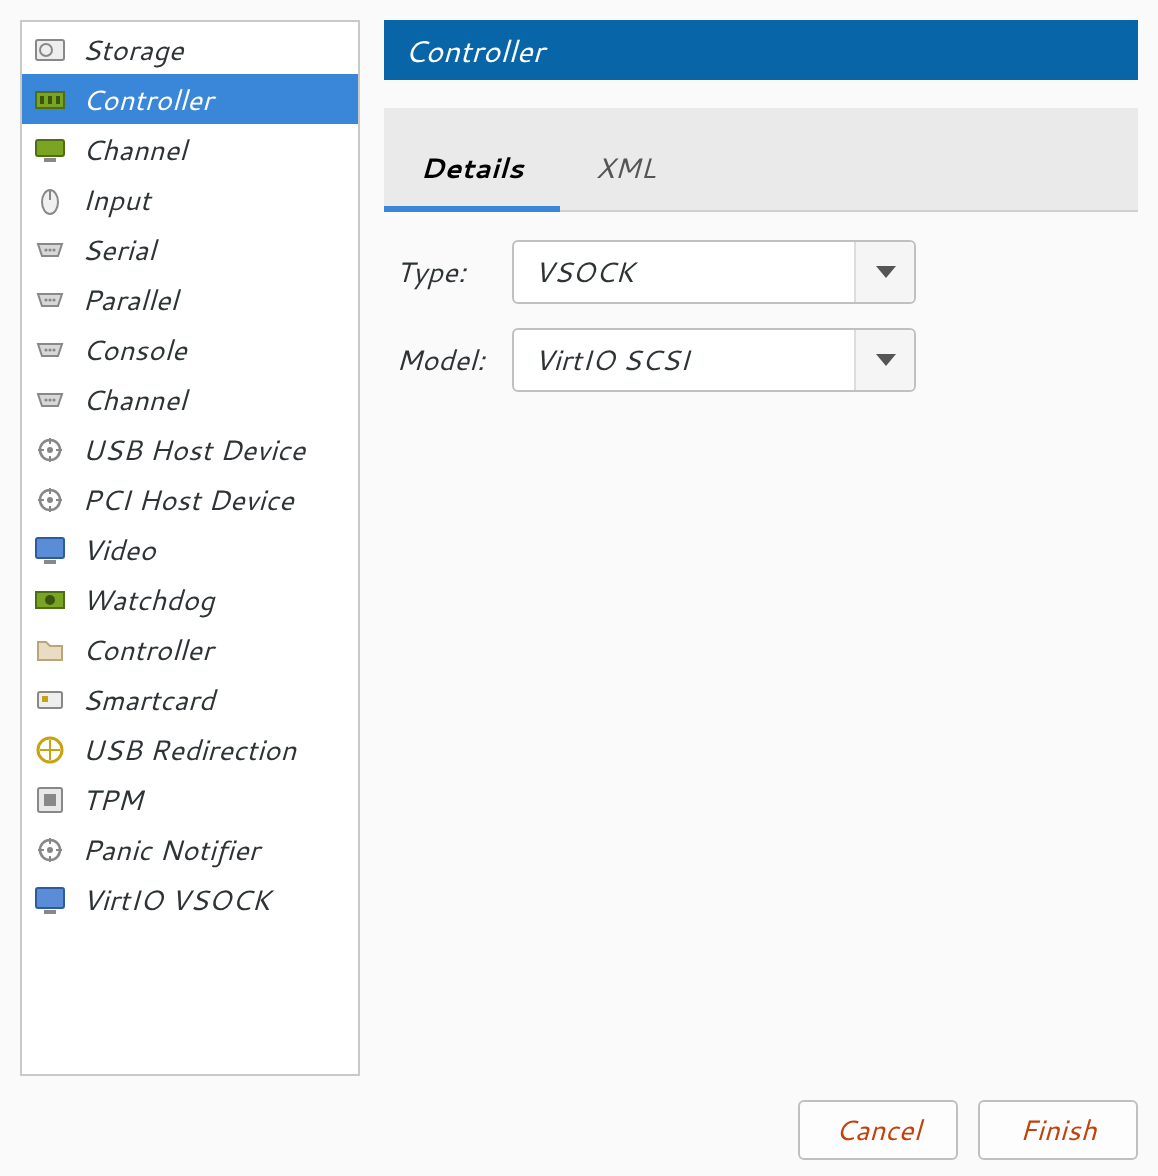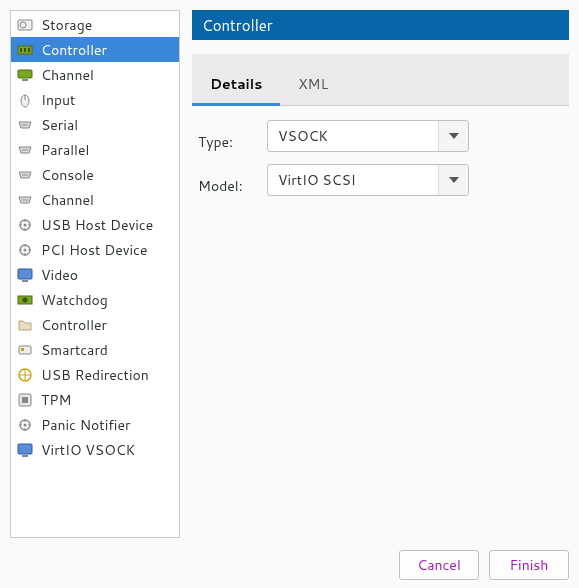--- a/index.html
+++ b/index.html
@@ -13,20 +13,21 @@
     height: 588px;
     overflow: hidden;
   }
   .dialog {
     display: flex;
     flex-direction: column;
     width: 579px;
     height: 588px;
     padding: 10px 10px 8px 10px;
     gap: 10px;
+    font-style: italic;
   }
   .top {
     display: flex;
     gap: 12px;
     flex: 1;
     min-height: 0;
   }
   .sidebar {
     width: 170px;
     background: #fff;
@@ -91,22 +92,22 @@
     margin-bottom: -1px;
     background: #eaeaea;
   }
   .form {
     background: #fafafa;
     padding: 14px 6px;
     flex: 1;
   }
   .form-row {
     display: flex;
-    align-items: flex-end;
-    gap: 21px;
+    align-items: center;
+    gap: 10px;
     margin-bottom: 12px;
   }
   .form-row .flabel {
     width: 48px;
     text-align: left;
     font-size: 14px;
   }
   .combo {
     display: flex;
     align-items: stretch;
@@ -141,21 +142,21 @@
     padding-top: 2px;
   }
   .btn {
     min-width: 80px;
     height: 30px;
     padding: 0 16px;
     background: #fdfdfd;
     border: 1px solid #c0c0c0;
     border-radius: 3px;
     font-size: 14px;
-    color: #a21caf;
+    color: #c2410c;
     cursor: pointer;
     display: flex;
     align-items: center;
     justify-content: center;
   }
 </style>
 </head>
 <body>
 
 <div class="dialog">

